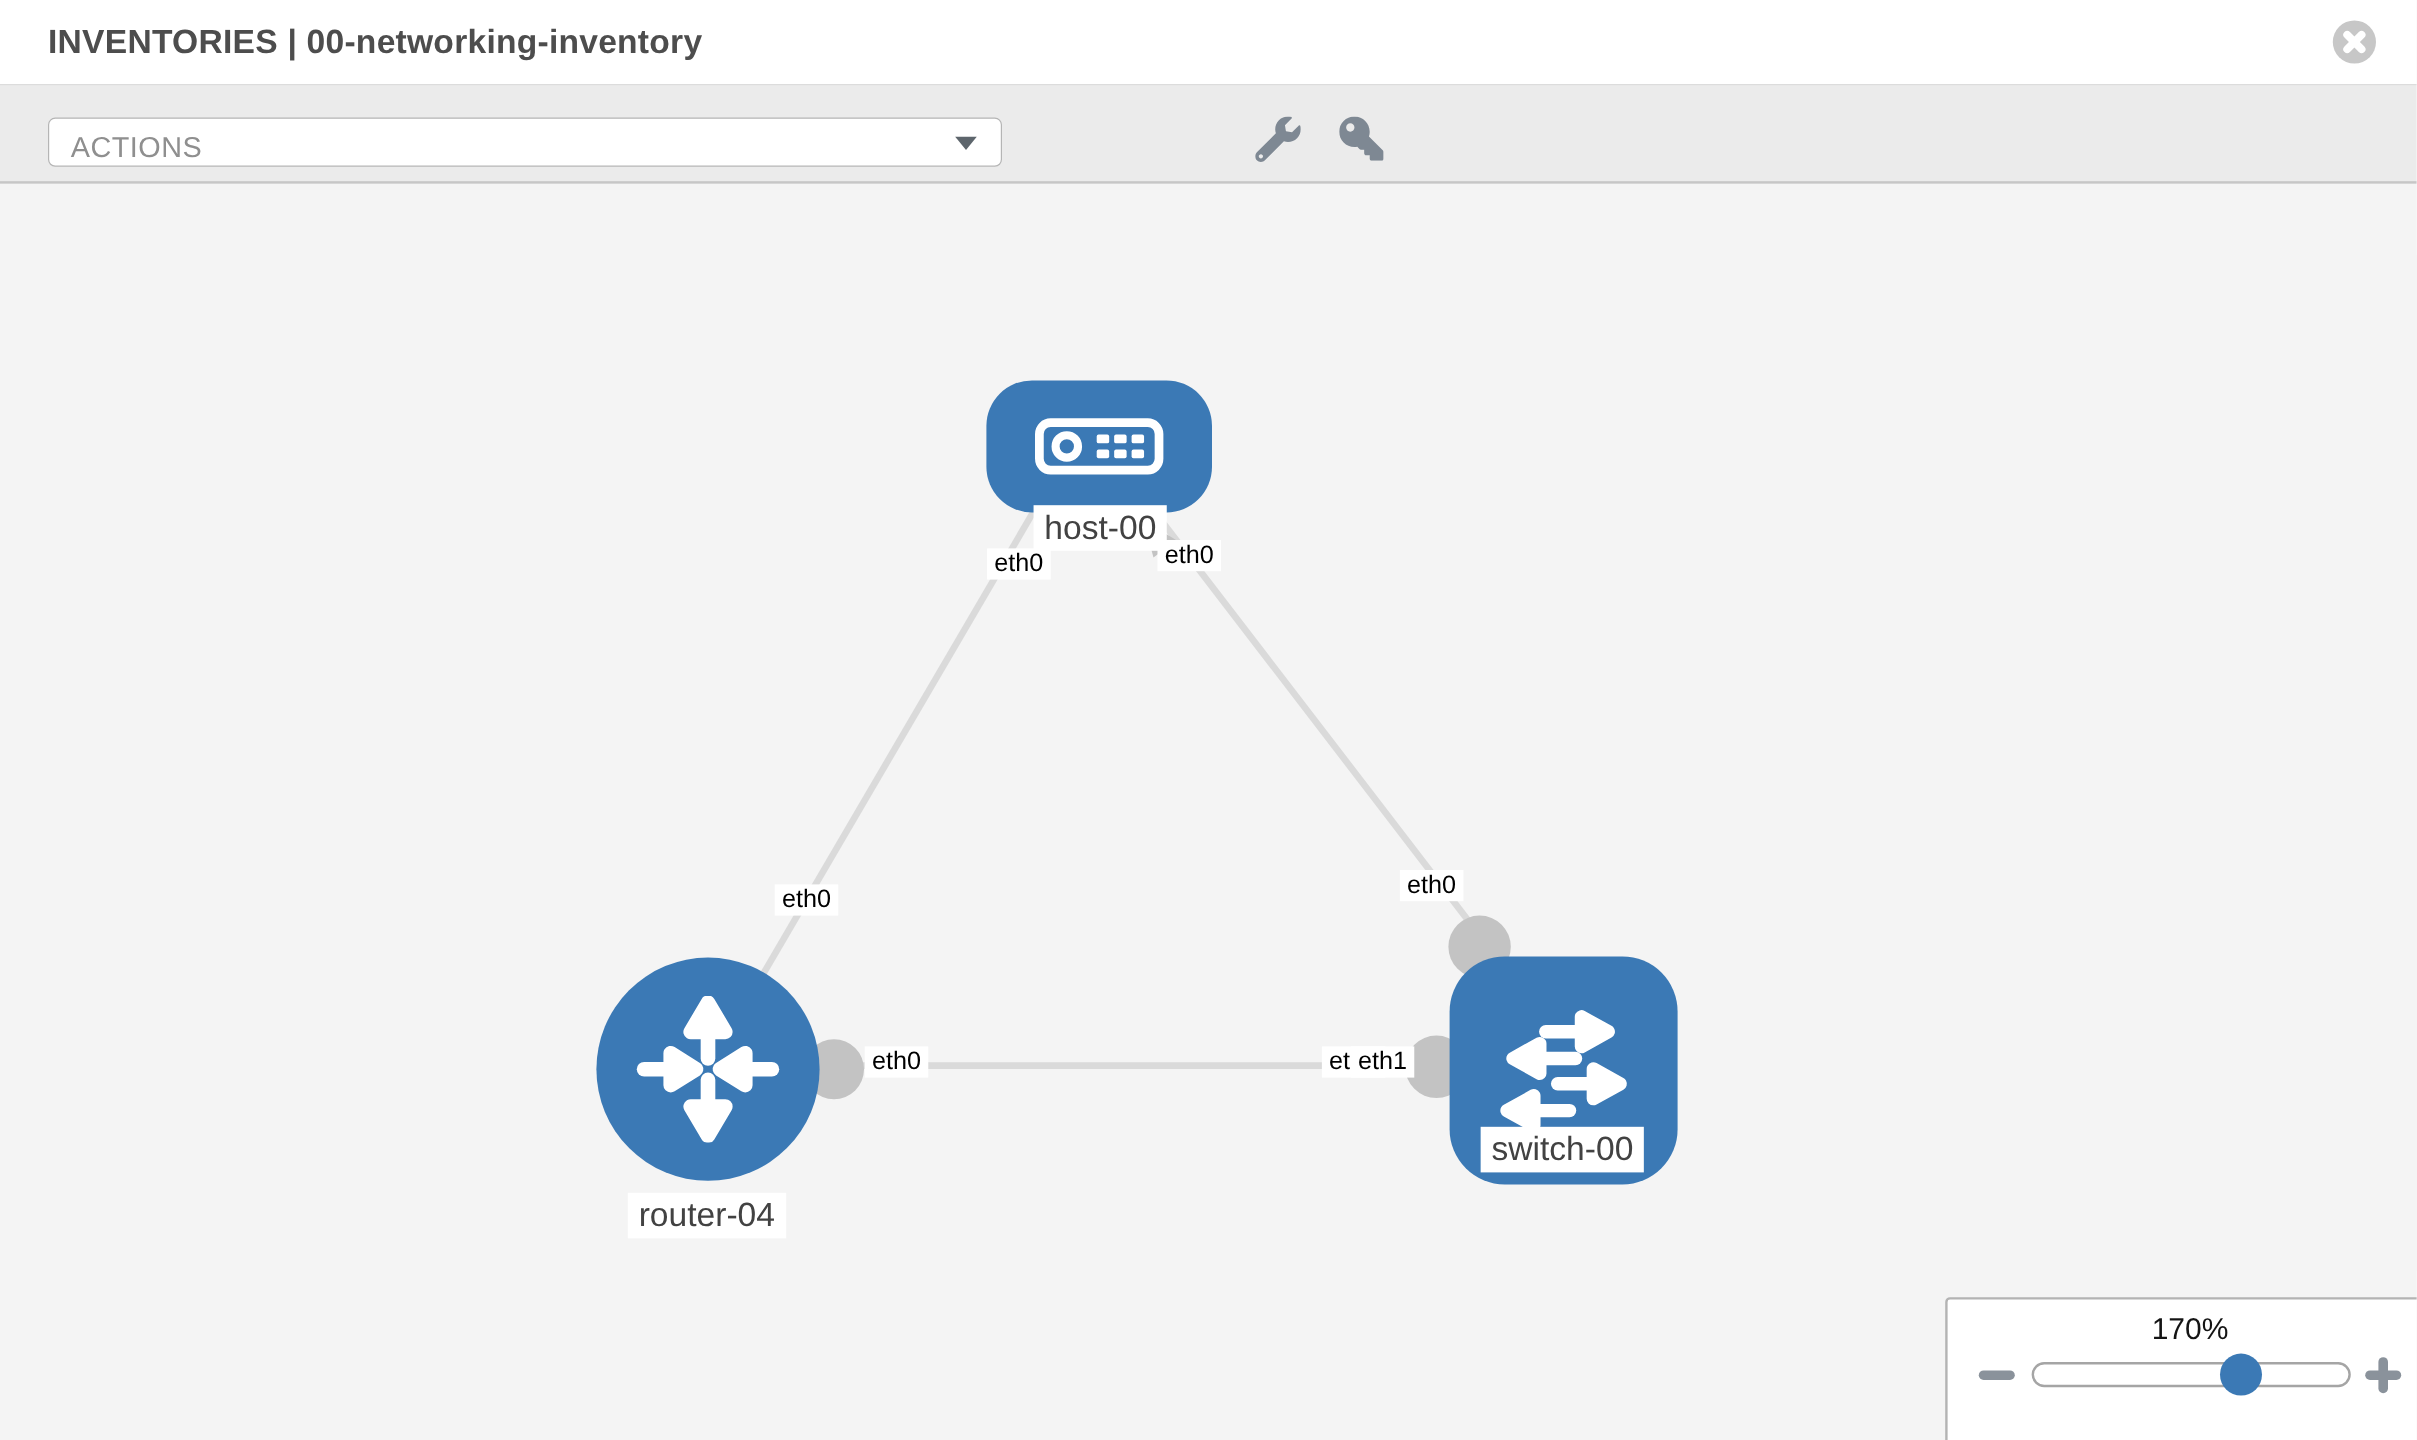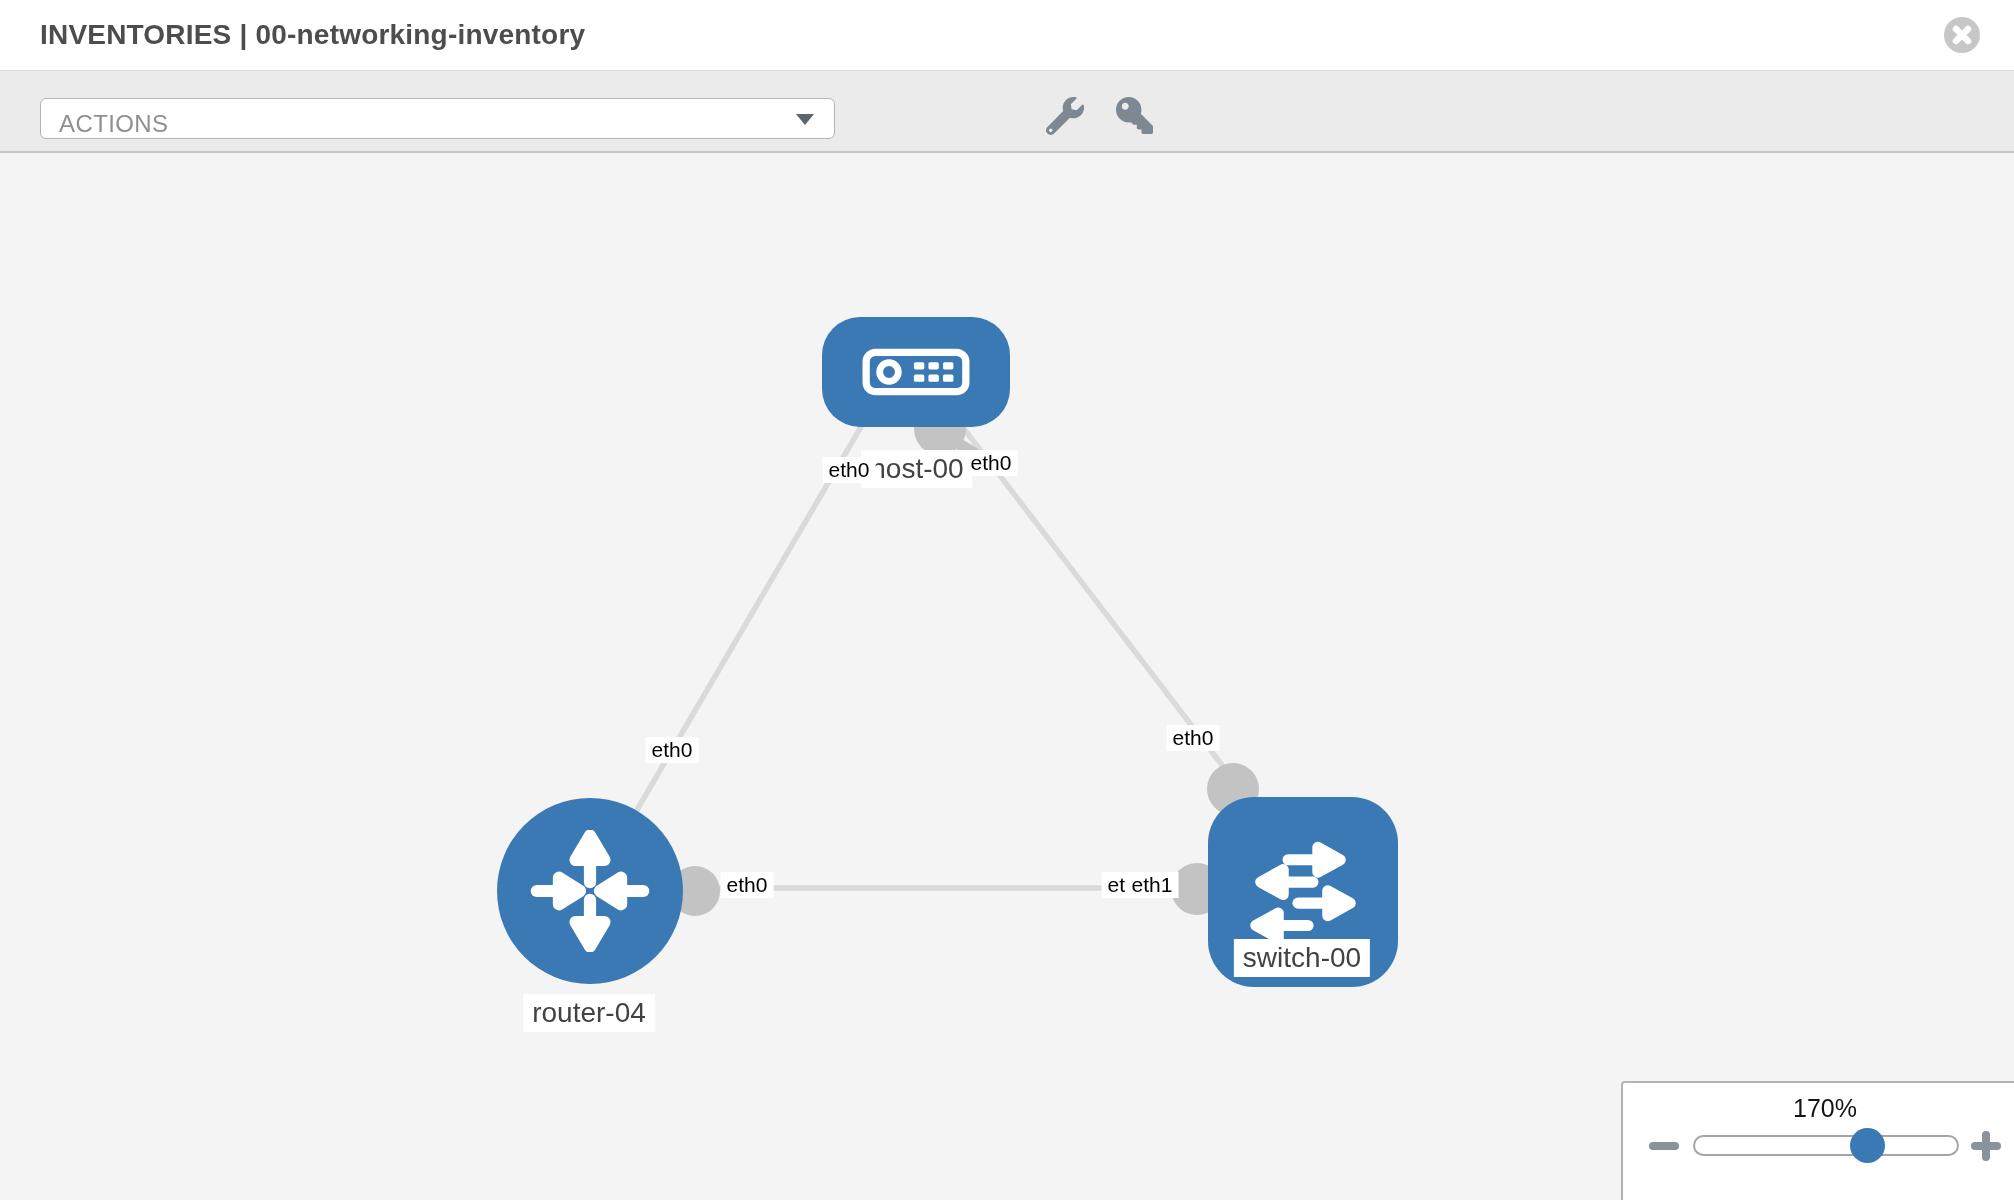--- a/index.html
+++ b/index.html
@@ -187,21 +187,21 @@
         <path d="M58 42 H32"></path>
           <polygon points="16,42 34,32 34,52"></polygon>
         <path d="M46 59 H72"></path>
           <polygon points="88,59 70,49 70,69"></polygon>
         <path d="M54 77 H28"></path>
           <polygon points="12,77 30,67 30,87"></polygon>
       </g>
     </svg>
   </div>
 
-  <div class="chip chip-name" style="left:917px;  top:469px;">host-00</div>
+  <div class="chip chip-name" style="left:917px;  top:440px;">host-00</div>
   <div class="chip chip-name" style="left:589px;  top:1013px;">router-04</div>
   <div class="chip chip-name" style="left:1302px; top:958px;">switch-00</div>
 
   <div class="chip chip-eth" style="left:849px;  top:470px;">eth0</div>
   <div class="chip chip-eth" style="left:991px;  top:463px;">eth0</div>
   <div class="chip chip-eth" style="left:672px;  top:750px;">eth0</div>
   <div class="chip chip-eth" style="left:1193px; top:738px;">eth0</div>
   <div class="chip chip-eth" style="left:747px;  top:885px;">eth0</div>
   <div class="chip chip-eth" style="left:1128px; top:885px;">eth0</div>
   <div class="chip chip-eth chip-front" style="left:1152px; top:885px;">eth1</div>

